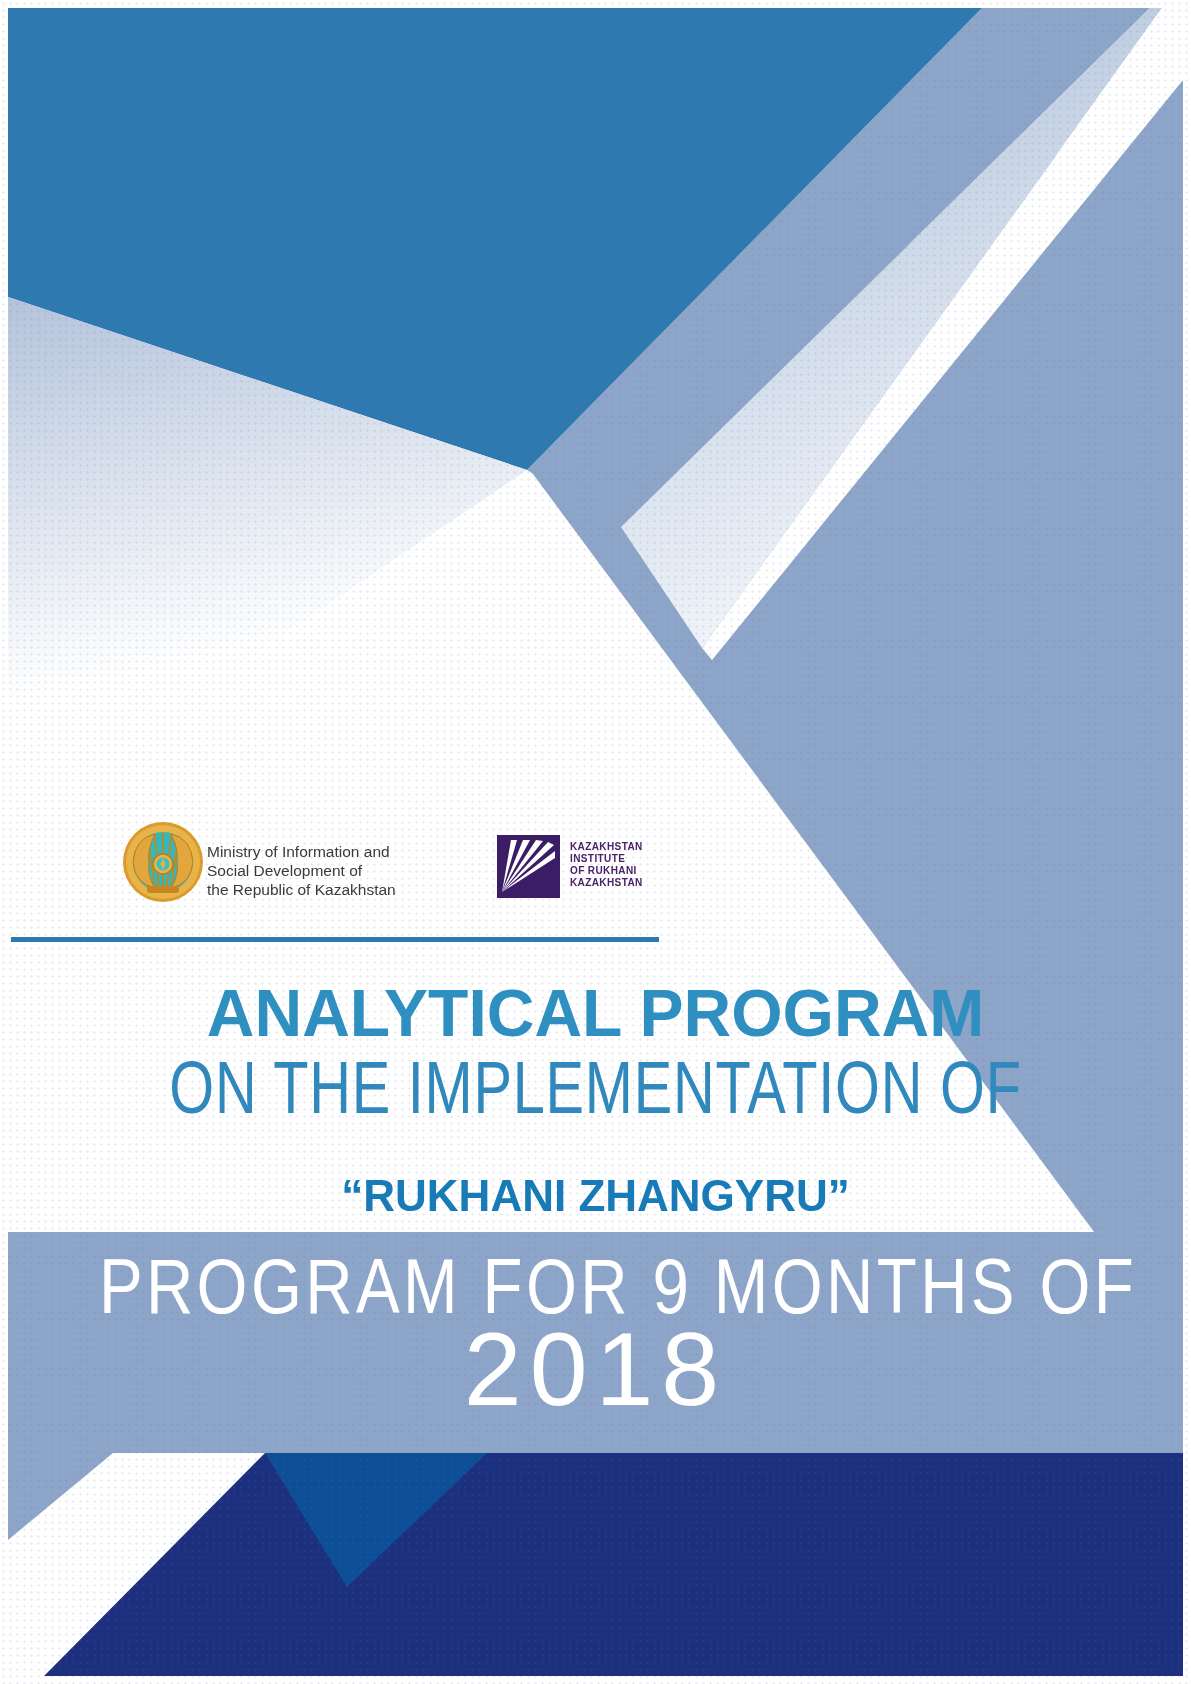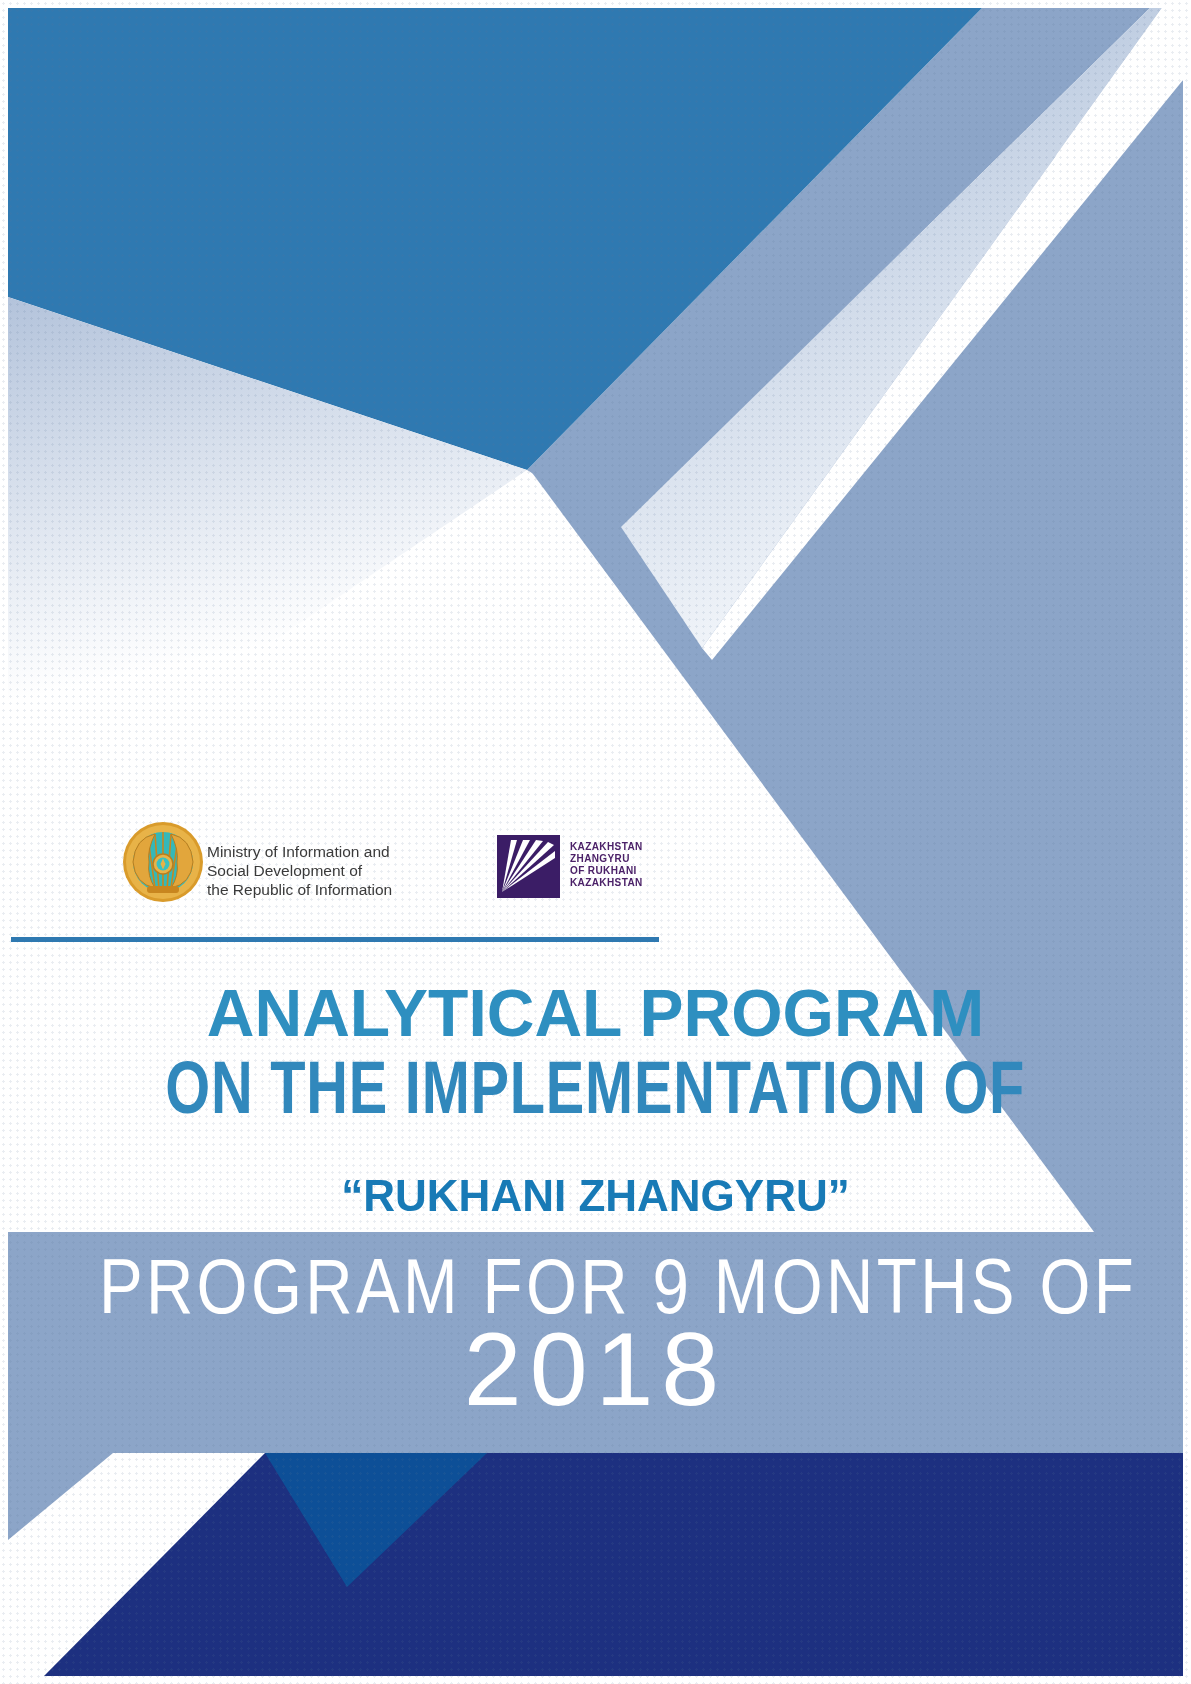--- a/index.html
+++ b/index.html
@@ -41,21 +41,21 @@
     font-size:15.5px;line-height:19px;color:var(--ministry-text);
   }
   .kipd-logo{position:absolute;left:497px;top:17px;width:63px;height:63px;}
   .kipd-text{
     position:absolute;left:570px;top:23px;
     font-size:10px;line-height:12px;font-weight:bold;
     letter-spacing:.4px;color:#4B2168;
   }
   .title{position:absolute;left:0;width:1191px;text-align:center;white-space:nowrap;}
   .t1{top:976px;font-size:66px;line-height:74px;font-weight:800;letter-spacing:0px;color:var(--title-teal);}
-  .t2{top:1050px;font-size:74px;line-height:76px;font-weight:700;color:var(--title-mid-teal);}
+  .t2{top:1050px;font-size:74px;line-height:76px;font-weight:400;color:var(--title-mid-teal);}
   .t2 .squeeze{display:inline-block;transform:scaleX(.78);transform-origin:center;letter-spacing:1px;}
   .t3{top:1162px;font-size:44px;line-height:68px;font-weight:800;color:var(--title-dark-teal);}
   .t4{top:1244px;font-size:78px;line-height:84px;font-weight:400;color:#ffffff;}
   .t4 .squeeze{display:inline-block;transform:scaleX(.84);transform-origin:center;letter-spacing:4px;}
   .t5{top:1316px;font-size:104px;line-height:106px;font-weight:400;color:#ffffff;letter-spacing:8px;}
 </style>
 </head>
 <body>
 
 <div class="page">
@@ -110,37 +110,37 @@
       <path d="M72 42 Q70 18 50 14 Q58 30 56 42 Q58 56 50 68 Q70 64 72 42 Z" fill="#E2A63C" stroke="#B97E1E" stroke-width="1"></path>
       <circle cx="42" cy="44" r="10" fill="#E8B348" stroke="#B97E1E" stroke-width="1.5"></circle>
       <circle cx="42" cy="44" r="6.5" fill="#3BC1C1"></circle>
       <path d="M42 38.5 L44.5 44 L42 49.5 L39.5 44 Z" fill="#E8B348"></path>
       <rect x="26" y="66" width="32" height="7" rx="3" fill="#C8861F"></rect>
     </svg>
 
     <div class="ministry-text">
       <div>Ministry of Information and</div>
       <div>Social Development of</div>
-      <div>the Republic of Information</div>
+      <div>the Republic of Kazakhstan</div>
     </div>
 
     <svg class="kipd-logo" viewBox="0 0 63 63">
       <rect x="0" y="0" width="63" height="63" style="fill:var(--logo-purple)"></rect>
       <g fill="#FFFFFF">
         <polygon points="5,57 14,5 20,5"></polygon>
         <polygon points="5,57 26,5 33,5"></polygon>
         <polygon points="5,57 39,5 46,6"></polygon>
         <polygon points="5,57 51,7 57,10"></polygon>
         <polygon points="5,57 58,16 58,23"></polygon>
       </g>
     </svg>
 
     <div class="kipd-text">
       <div>KAZAKHSTAN</div>
-      <div>ZHANGYRU</div>
+      <div>INSTITUTE</div>
       <div>OF RUKHANI</div>
       <div>KAZAKHSTAN</div>
     </div>
   </div>
 
   <div class="divider"></div>
 
   <div class="title t1">ANALYTICAL PROGRAM</div>
   <div class="title t2">
     <span class="squeeze">ON THE IMPLEMENTATION OF</span>

